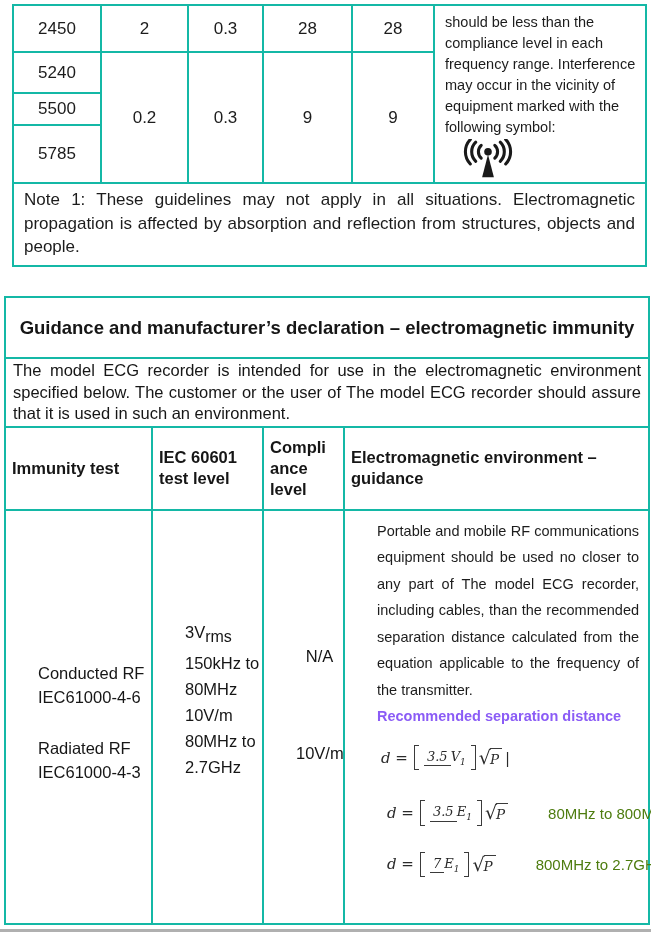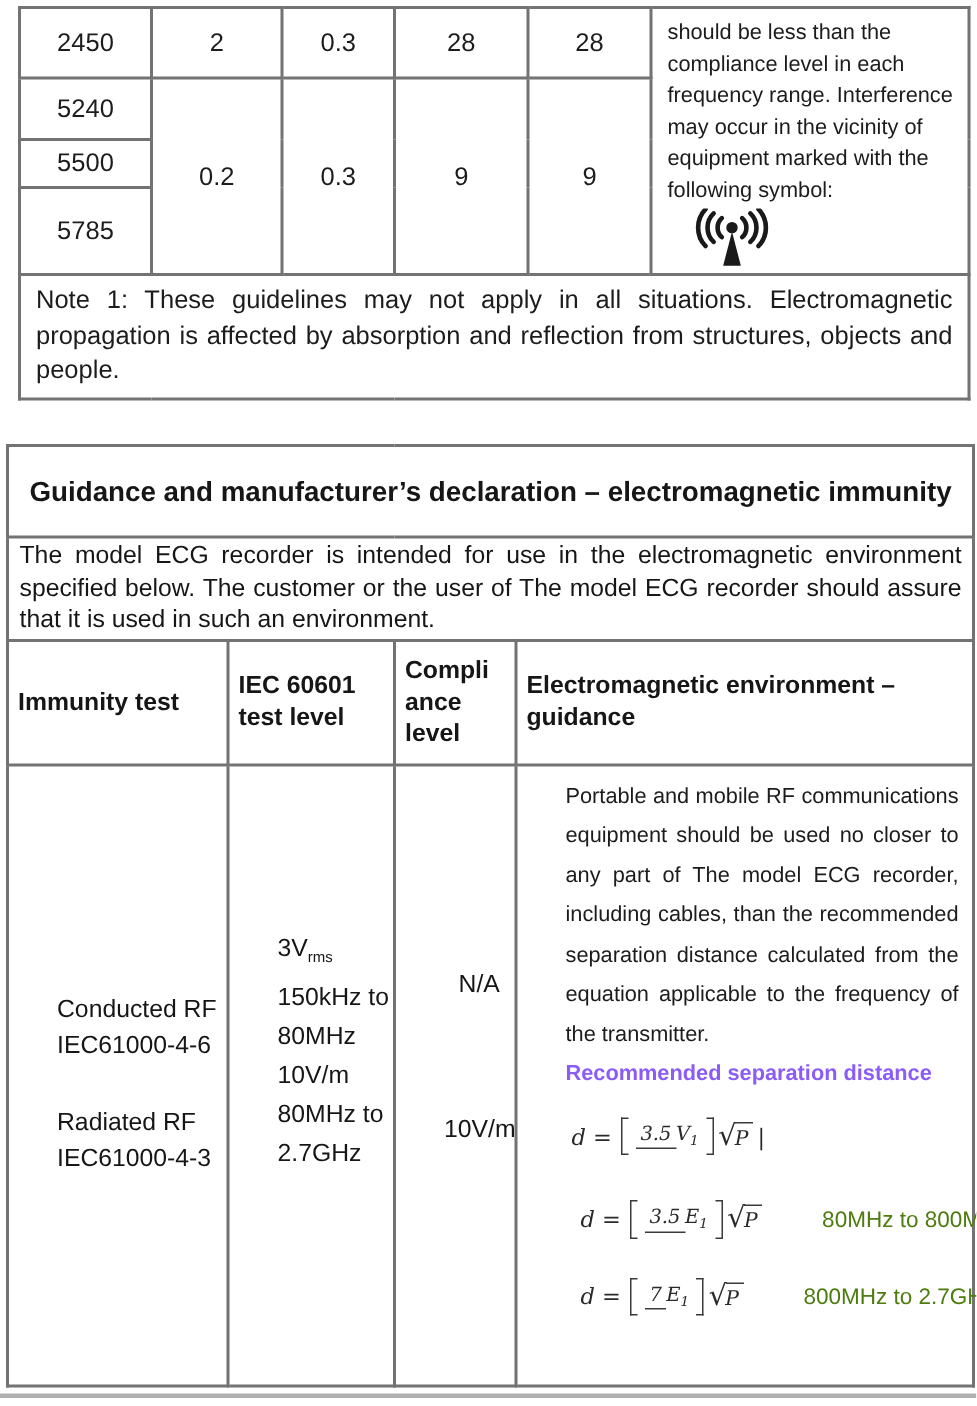--- a/index.html
+++ b/index.html
@@ -1,21 +1,21 @@
 <!DOCTYPE html>
 <html><head>
 <meta charset="utf-8">
 <style>
   * { margin:0; padding:0; box-sizing:border-box; }
   html,body { background:#ffffff; }
   body { font-family:"Liberation Sans", sans-serif; color:#1c1c1c; }
   .page { position:relative; width:651px; height:937px; background:#ffffff; overflow:hidden; }
 
   table { border-collapse:collapse; table-layout:fixed; }
-  td { border:2px solid #737373; vertical-align:middle; }
+  td { border:2px solid #14b8a6; vertical-align:middle; }
 
   
   .t1 { position:absolute; left:12px; top:4px; width:633px; }
   .t1 td { text-align:center; font-size:17px; color:#1c1c1c; }
   .t1 .r1 td { height:47px; }
   .t1 .r2 td { height:41px; }
   .t1 .r3 td { height:32px; }
   .t1 .r4 td { height:58px; }
   .t1 td.side { text-align:left; vertical-align:top; padding:6px 6px 2px 10px; }
   .side-text { font-size:14.5px; line-height:21px; color:#1c1c1c; }
@@ -27,21 +27,21 @@
   .t2 td { color:#161616;padding-left:32px; }
   .t2 .title-cell { height:61px; text-align:center; font-weight:bold; font-size:18.5px; line-height:28px; padding:2px 6px; vertical-align:middle;margin-top:11px; }
   .t2 .intro-cell { height:65px; text-align:justify; font-size:16.5px; line-height:21.5px; padding:1px 7px; vertical-align:top; }
   .t2 .hdr td { height:83px; font-weight:bold; font-size:16.5px; line-height:21px; padding:2px 4px 2px 6px; text-align:left; }
   .hdr-line { display:block; }
   .t2 .body-row td { height:414px; vertical-align:top; }
 
   .c1 { padding:150px 2px 0 6px; font-size:16.5px; line-height:24px;margin-top:25px; }
   .c1 .grp2 { margin-top:27px; }
   .c2 { padding:108px 2px 0 6px; font-size:16.5px; line-height:26px; }
-  .c2 sub { font-size:10px; }
+  .c2 sub { font-size:16px; }
   .c3 { text-align:center; font-size:16.5px; padding-top:136px;border-radius:24px; }
   .c3 .comp2 { margin-top:78px; }
   .c4 { padding:7px 9px 4px 10px; }
   .c4 .just { text-align:justify; font-size:14.5px; line-height:26.5px; color:#1c1c1c; }
   .c4 .sep-head { font-weight:bold; font-size:14.5px; line-height:26px; color:#8b5cf6; }
 
   
   .feq { display:flex; align-items:center; font-family:"DejaVu Serif", serif; font-style:italic; font-size:15px; color:#2a2a2a; }
   .feq1 { margin:16px 0 0 4px; }
   .feq2 { margin:30px 0 0 10px; }

